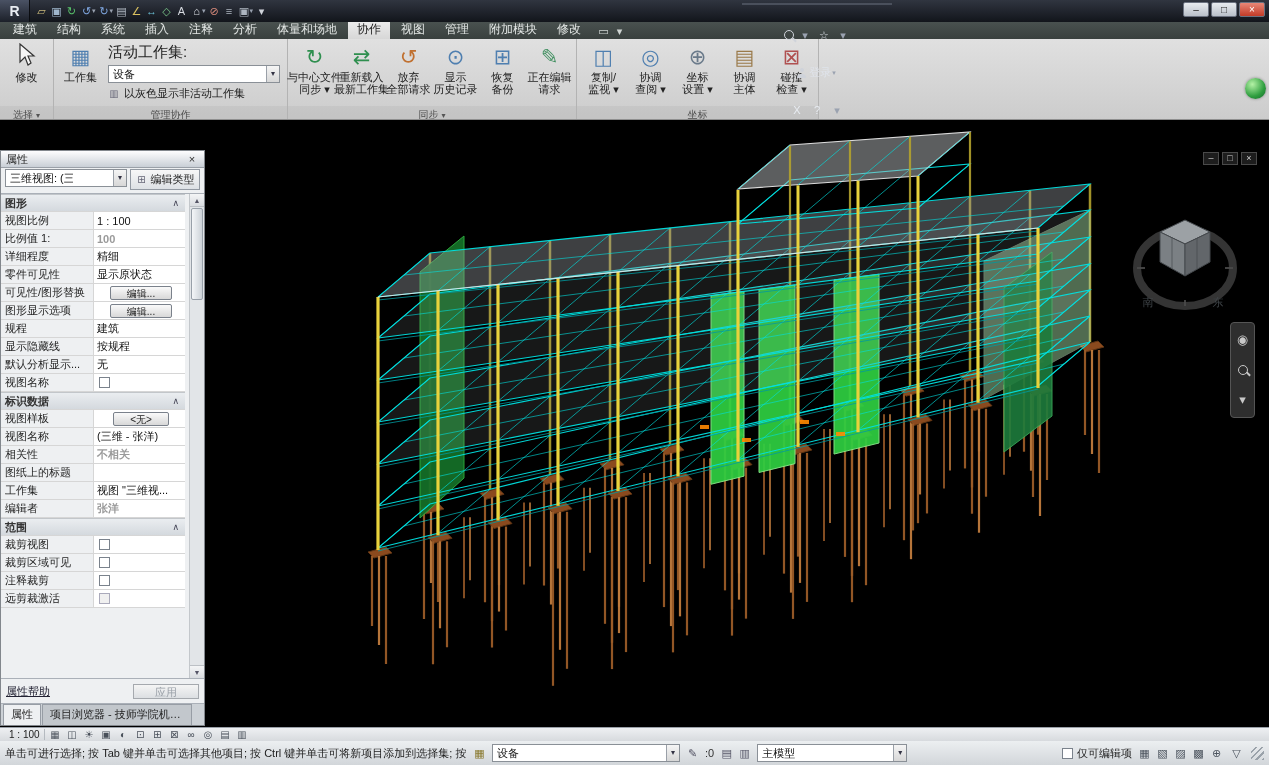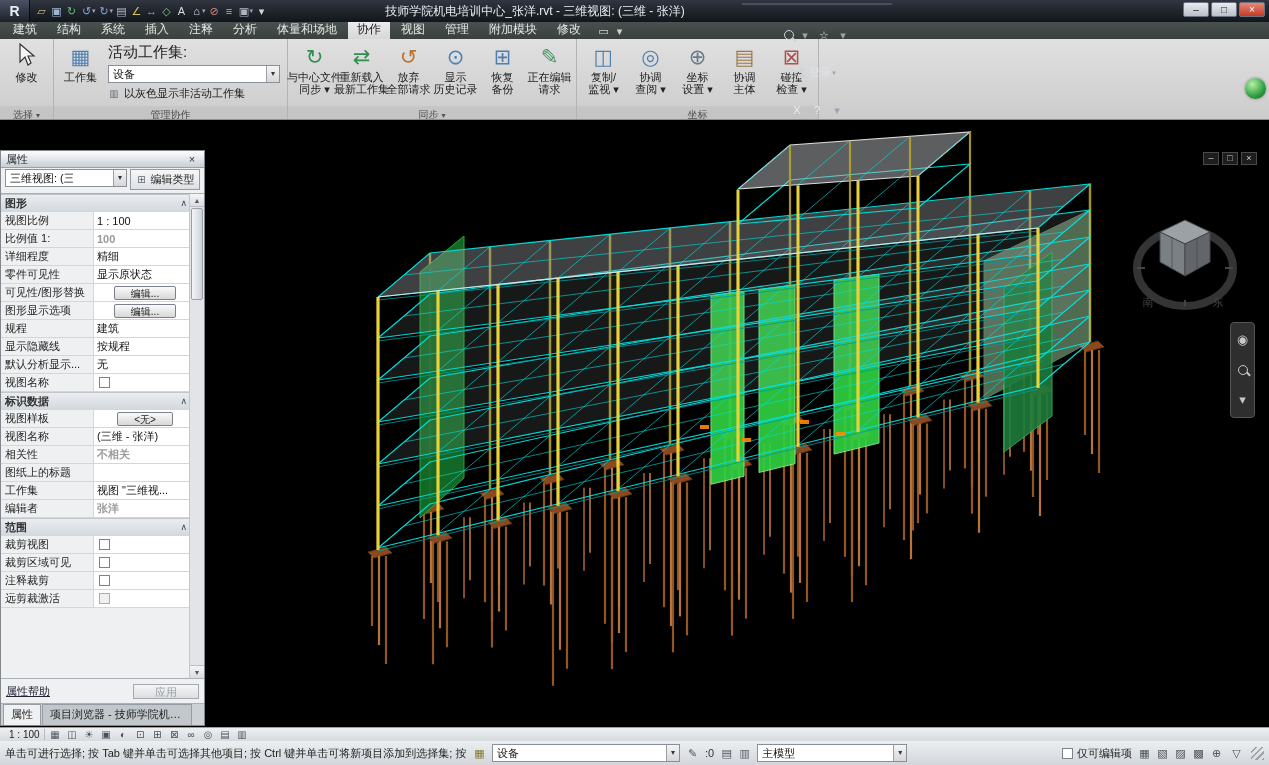--- a/index.html
+++ b/index.html
@@ -83,21 +83,21 @@
     display:flex; align-items:center; padding:0 5px; color:#1c1c1c; border-bottom:1px solid #9aa0a8; }
   .pal-close { margin-left:auto; width:14px; text-align:center; color:#333; font-size:11px; }
   .typebox { flex:none; margin:3px 4px 2px; height:52px; background:#fff; border:1px solid #95a0ac;
     display:flex; align-items:center; gap:4px; padding-left:3px; }
   .typebox .tlabel { font-size:12px; color:#111; }
   .selrow { flex:none; display:flex; margin:1px 4px 3px; gap:3px; height:21px; }
   .inst-combo { flex:1; }
   .edit-type { width:70px; font-size:11px; display:flex; align-items:center; gap:3px; justify-content:center;
     background:linear-gradient(#f7f7f7,#dde1e5); border:1px solid #939aa3; color:#222; white-space:nowrap; }
   .pgrid { flex:1; position:relative; border-top:1px solid #aab0b8; background:#eef0f2;
-    padding-right:11px; overflow:hidden; }
+    padding-right:19px; overflow:hidden; }
   .prow { display:flex; height:18px; border-bottom:1px solid #d6d6d6; font-size:11px; align-items:center; background:#eef0f2; }
   .prow .plab { width:92px; flex:none; padding-left:4px; color:#1e1e1e; overflow:hidden; white-space:nowrap; }
   .prow .pvalcell { flex:1; height:100%; background:#fff; border-left:1px solid #d6d6d6;
     display:flex; align-items:center; padding-left:3px; overflow:hidden; white-space:nowrap; color:#111; }
   .prow.gray .pvalcell { color:#9a9a9a;font-weight:bold; }
   .prow.header { background:linear-gradient(#eaedf0,#d4d9de); font-weight:bold; border-top:1px solid #c2c6ca; }
   .prow.header .plab { width:auto; flex:1; color:#333; }
   .prow.header .chev { padding-right:6px; font-weight:normal; font-size:9px; color:#445; }
   .pbtn { margin:1px auto; padding:0 16px; height:14px; font-size:10px; line-height:13px; color:#222;
     background:linear-gradient(#fafafa,#d8d8d8); border:1px solid #7a818b; border-radius:2px; white-space:nowrap; }
@@ -163,21 +163,20 @@
         <span class="gicon" style="color: rgb(122, 200, 138);">◇</span>
         <span class="gicon" style="color: rgb(214, 218, 224);">A</span>
         <span class="gicon" style="color: rgb(214, 218, 224);">⌂</span>
         <span class="qdd">▾</span>
         <span class="gicon" style="color: rgb(216, 138, 122);">⊘</span>
         <span class="gicon" style="color: rgb(174, 182, 192);">≡</span>
         <span class="gicon" style="color: rgb(174, 182, 192);">▣</span>
         <span class="qdd">▾</span>
         <span class="gicon" style="color: rgb(207, 211, 218);">▾</span>
       </div>
-    <div class="tb-title">技师学院机电培训中心_张洋.rvt - 三维视图: (三维 - 张洋)</div>
     <div class="infocenter">
       <div class="search-box">键入关键字或短语</div>
       <span id="ic-before" style="display:flex;align-items:center;gap:4px;">
           <span class="gicon mag" style="color: rgb(207, 211, 218);"></span>
           <span class="gicon" style="color: rgb(154, 162, 176);">▾</span>
           <span class="gicon" style="color: rgb(207, 211, 218);">☆</span>
           <span class="gicon" style="color: rgb(154, 162, 176);">▾</span>
         </span>
       <span class="signin">
         <span class="person"></span>

